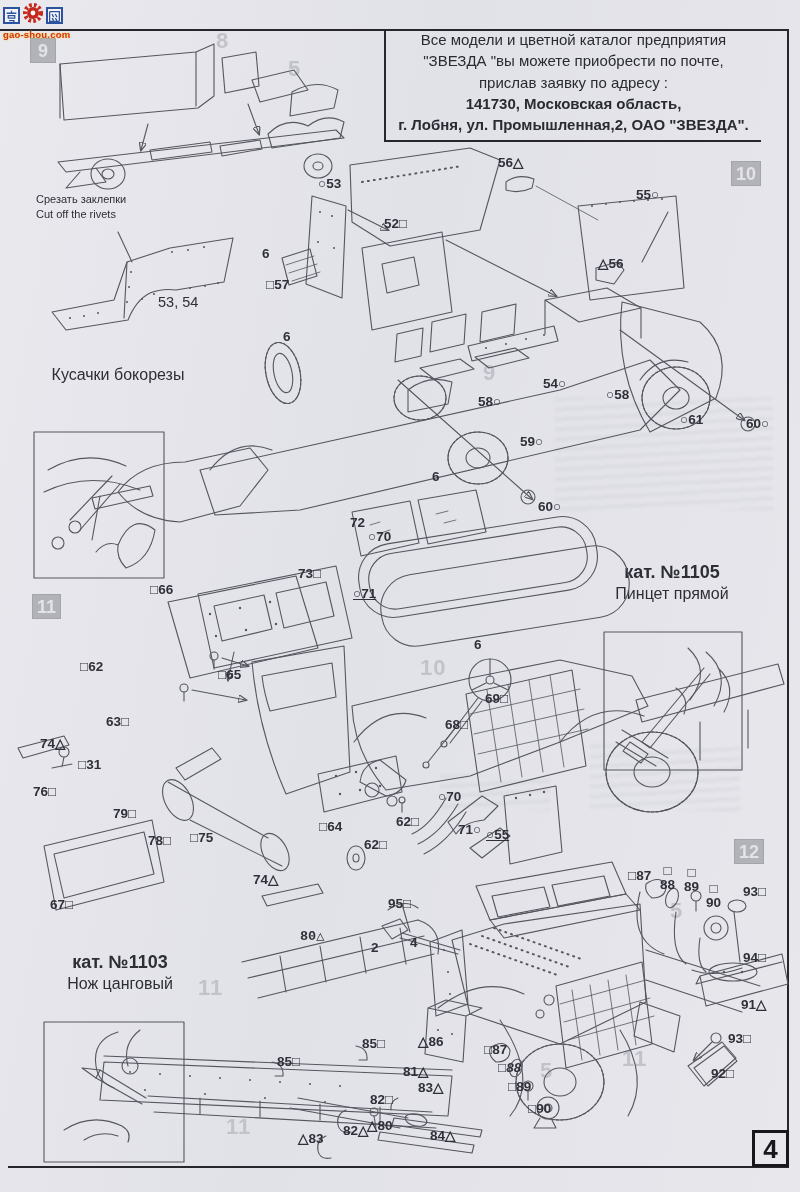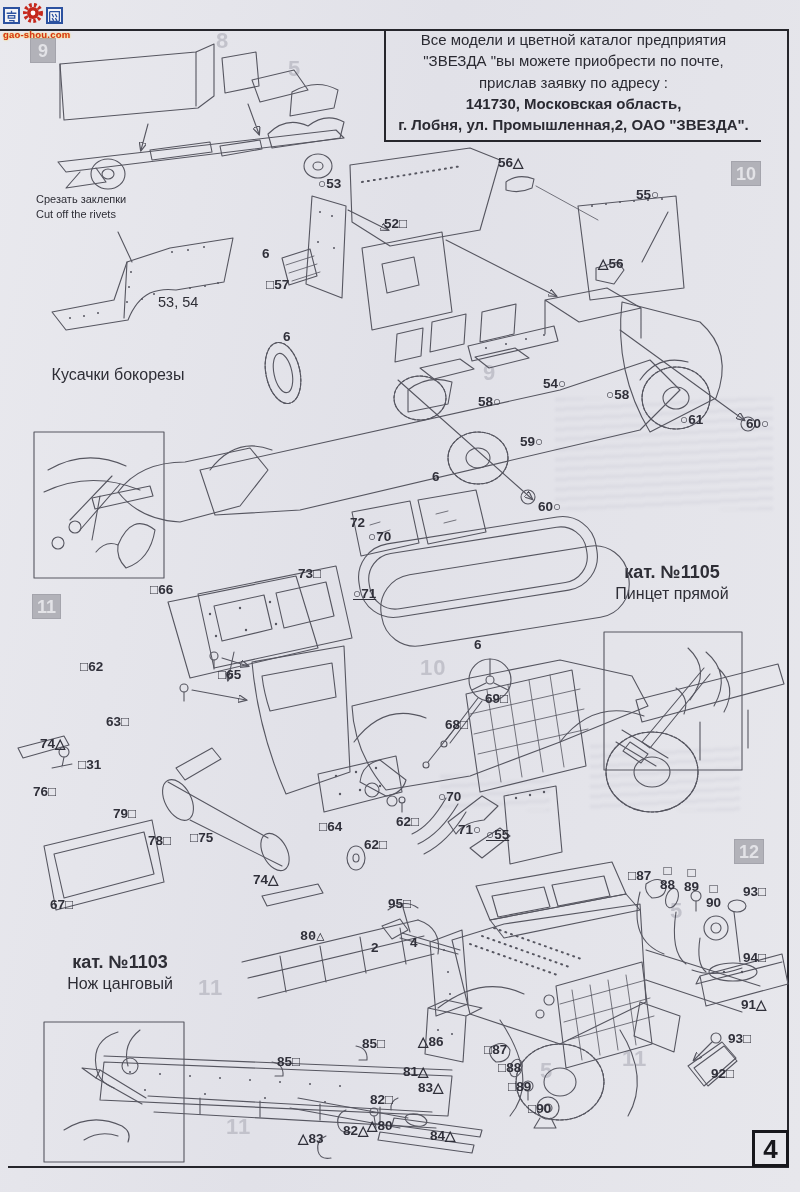--- a/index.html
+++ b/index.html
@@ -481,21 +481,21 @@
       <div class="part-label" style="left: 660px; top: 864px;">□
 88</div>
       <div class="part-label" style="left: 684px; top: 866px;">□
 89</div>
       <div class="part-label" style="left: 706px; top: 882px;">□
 90</div>
       <div class="part-label" style="left: 743px; top: 885px;">93□</div>
       <div class="part-label" style="left: 743px; top: 951px;">94□</div>
       <div class="part-label" style="left: 741px; top: 998px;">91△</div>
       <div class="part-label" style="left: 484px; top: 1043px;">□87</div>
-      <div class="part-label" style="left: 498px; top: 1061px;">□88</div>
+      <div class="part-label" style="left: 498px; top: 1061px; font-style: italic;">□88</div>
       <div class="part-label" style="left: 508px; top: 1080px;">□89</div>
       <div class="part-label" style="left: 528px; top: 1102px;">□90</div>
       <div class="part-label" style="left: 728px; top: 1032px;">93□</div>
       <div class="part-label" style="left: 711px; top: 1067px;">92□</div>
       <div class="ghost-num" style="left: 216px; top: 28px;">8</div>
       <div class="ghost-num" style="left: 288px; top: 56px;">5</div>
       <div class="ghost-num" style="left: 483px; top: 360px;">9</div>
       <div class="ghost-num" style="left: 420px; top: 655px;">10</div>
       <div class="ghost-num" style="left: 198px; top: 975px;">11</div>
       <div class="ghost-num" style="left: 670px; top: 898px;">5</div>

